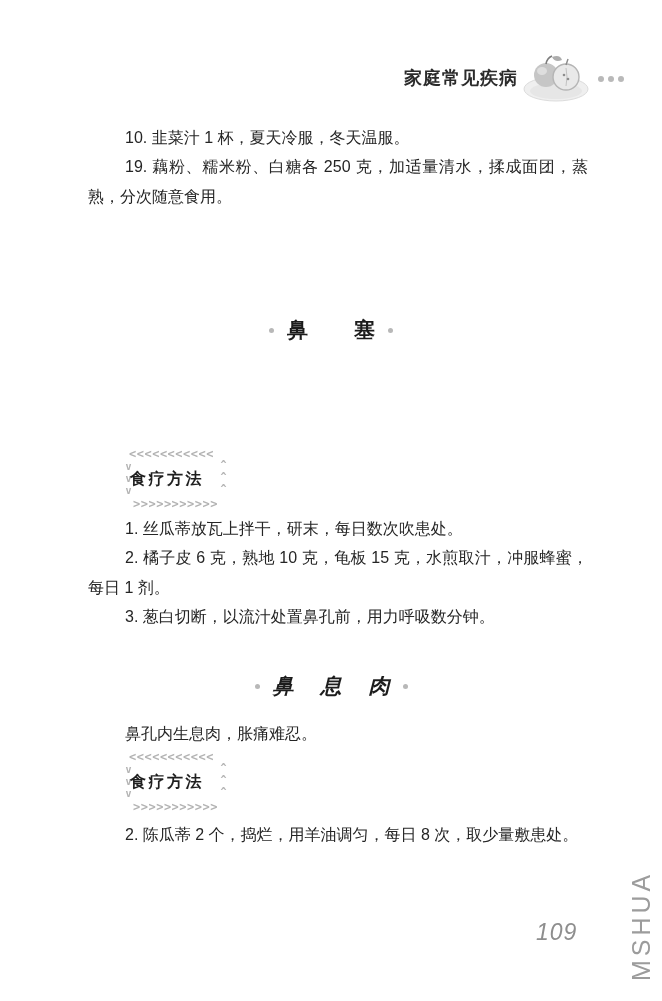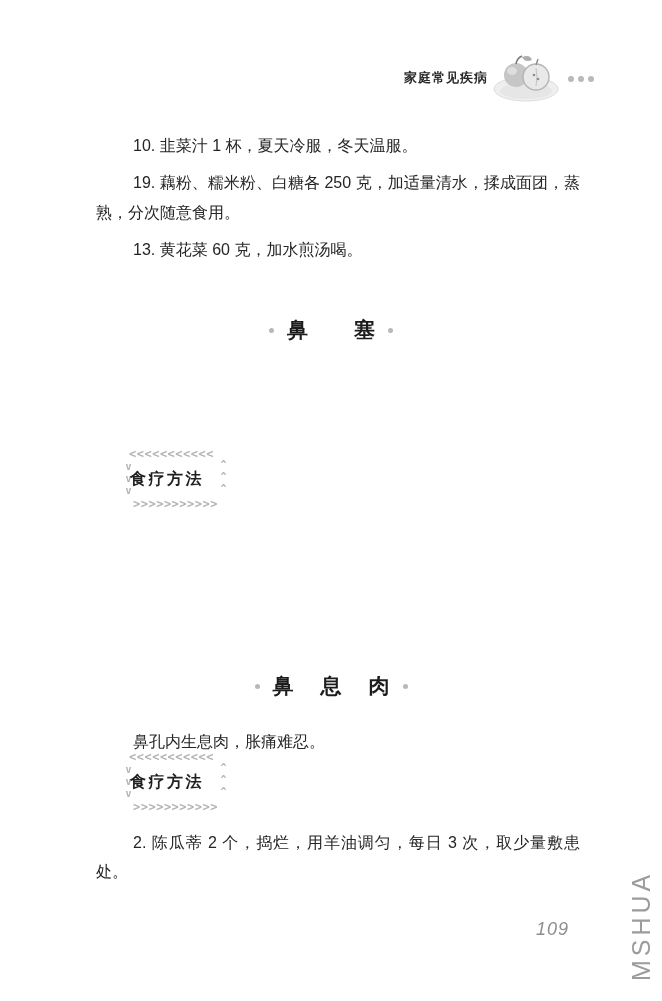--- a/index.html
+++ b/index.html
@@ -6,40 +6,40 @@
   .page{
     position:relative;
     width:662px;height:1001px;
     background:#ffffff;
     font-family:"Liberation Sans",sans-serif;
     color:#252525;
     overflow:hidden;
   }
   
   .hdr{position:absolute;top:52px;left:404px;width:200px;height:52px;display:flex;align-items:center;}
-  .hdr-title{font-size:13px;font-weight:bold;color:#2b2b2b;letter-spacing:1px;white-space:nowrap;}
+  .hdr-title{font-size:18px;font-weight:bold;color:#2b2b2b;letter-spacing:1px;white-space:nowrap;}
   .hdr-apple{width:70px;height:50px;margin-left:4px;flex:0 0 auto;}
   .hdr-dots{display:flex;align-items:center;gap:4px;margin-left:6px;margin-top:2px;}
   .hdr-dot{width:6px;height:6px;border-radius:50%;background:#b9b9b9;}
   
   .para,.group{
     position:absolute;left:88px;width:500px;
     font-size:16px;line-height:29.4px;
     text-align:justify;color:#252525;
   }
-  .para p,.group p{margin:8px;text-indent:37px;}
+  .para p,.group p{margin:0;text-indent:37px;}
   
   .sec-title{
     position:absolute;left:0;width:662px;
     display:flex;justify-content:center;align-items:center;gap:13px;
   }
   .sec-title .t-dot{width:5px;height:5px;border-radius:50%;background:#b8b8b8;flex:0 0 auto;}
   .t-text{font-size:21px;font-weight:bold;color:#1c1c1c;line-height:22px;white-space:nowrap;}
   .t-text.gap2{letter-spacing:46px;margin-right:-46px;}
-  .t-text.gap3{letter-spacing:27px;margin-right:-27px;}
+  .t-text.gap3{letter-spacing:27px;margin-right:-27px;font-style:italic;}
   
   .method-box{position:absolute;left:128px;width:96px;height:50px;}
   .mb-top,.mb-bottom{
     position:absolute;left:1px;width:100%;
     color:#b3b3b3;font-size:12px;font-weight:bold;
     font-family:"DejaVu Sans Mono",monospace;letter-spacing:0.5px;
     line-height:10px;white-space:nowrap;
   }
   .mb-top{top:-5px;}
   .mb-bottom{bottom:-5px;left:5px;}
@@ -52,21 +52,21 @@
   .mb-left{left:-5px;top:7px;}
   .mb-right{right:-4px;top:5px;}
   .mb-label{
     position:absolute;left:0;right:0;top:50%;transform:translateY(-50%);
     font-size:16px;font-weight:bold;color:#1f1f1f;
     letter-spacing:2.5px;padding-left:2px;white-space:nowrap;
   }
   
   .page-num{
     position:absolute;left:536px;top:919px;
-    font-size:18px;font-style:italic;color:#8e8e8e;letter-spacing:1px;
+    font-size:23px;font-style:italic;color:#8e8e8e;letter-spacing:1px;
   }
   .watermark{
     position:absolute;left:591px;top:916px;width:100px;height:30px;
     transform:rotate(-90deg);
     font-size:25px;color:#9c9c9c;letter-spacing:4px;text-align:center;
     line-height:30px;white-space:nowrap;
   }
   
   #top-remedies{top:123px;}
   #sec1-title{top:319px;}
@@ -103,57 +103,61 @@
     <span class="hdr-dots">
       <span class="hdr-dot"></span>
       <span class="hdr-dot"></span>
       <span class="hdr-dot"></span>
     </span>
   </div>
 
   <div class="group" id="top-remedies">
     <p>10. 韭菜汁 1 杯，夏天冷服，冬天温服。</p>
     <p>19. 藕粉、糯米粉、白糖各 250 克，加适量清水，揉成面团，蒸熟，分次随意食用。</p>
-    <p>13. 黄花菜 60 克，加水煎汤喝。</p>
   </div>
 
   <div class="sec-title" id="sec1-title">
     <span class="t-dot"></span>
     <span class="t-text gap2">鼻塞</span>
     <span class="t-dot"></span>
   </div>
 
 
   <div class="method-box" id="sec1-box">
     <span class="mb-top">&lt;&lt;&lt;&lt;&lt;&lt;&lt;&lt;&lt;&lt;&lt;</span>
     <span class="mb-bottom">&gt;&gt;&gt;&gt;&gt;&gt;&gt;&gt;&gt;&gt;&gt;</span>
     <span class="mb-left">vvv</span>
     <span class="mb-right">^^^</span>
     <span class="mb-label">食疗方法</span>
   </div>
 
+  <div class="group" id="sec1-remedies">
+    <p>1. 丝瓜蒂放瓦上拌干，研末，每日数次吹患处。</p>
+    <p>2. 橘子皮 6 克，熟地 10 克，龟板 15 克，水煎取汁，冲服蜂蜜，每日 1 剂。</p>
+    <p>3. 葱白切断，以流汁处置鼻孔前，用力呼吸数分钟。</p>
+  </div>
 
   <div class="sec-title" id="sec2-title">
     <span class="t-dot"></span>
     <span class="t-text gap3">鼻息肉</span>
     <span class="t-dot"></span>
   </div>
 
   <div class="para" id="sec2-intro">
     <p>鼻孔内生息肉，胀痛难忍。</p>
   </div>
 
   <div class="method-box" id="sec2-box">
     <span class="mb-top">&lt;&lt;&lt;&lt;&lt;&lt;&lt;&lt;&lt;&lt;&lt;</span>
     <span class="mb-bottom">&gt;&gt;&gt;&gt;&gt;&gt;&gt;&gt;&gt;&gt;&gt;</span>
     <span class="mb-left">vvv</span>
     <span class="mb-right">^^^</span>
     <span class="mb-label">食疗方法</span>
   </div>
 
   <div class="group" id="sec2-remedies">
-    <p>2. 陈瓜蒂 2 个，捣烂，用羊油调匀，每日 3 次，取少量敷患处。</p>
+    <p>2. 陈瓜蒂 2 个，捣烂，用羊油调匀，每日 8 次，取少量敷患处。</p>
   </div>
 
   <div class="page-num">109</div>
   <div class="watermark">MSHUA</div>
 
 </div>
 
 </body></html>

